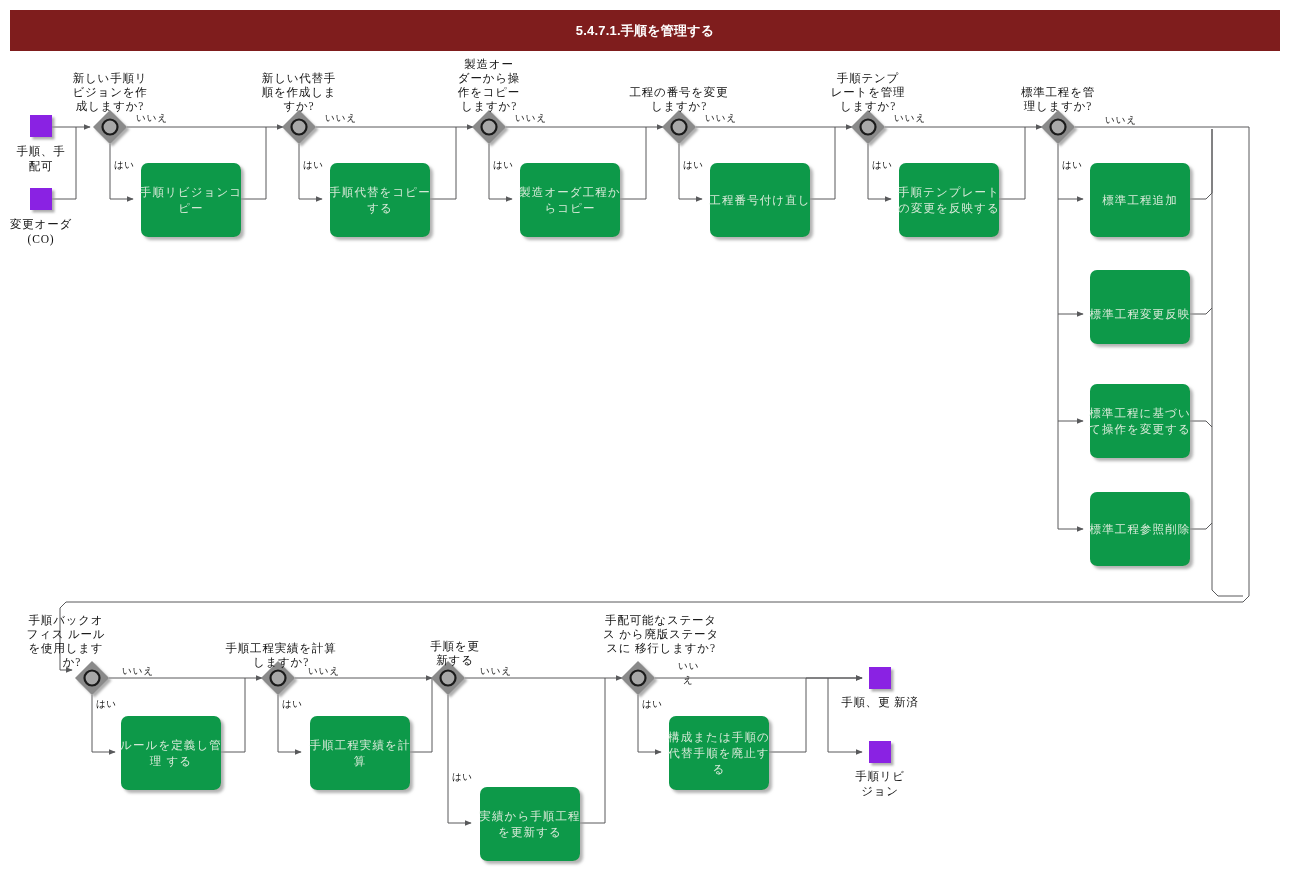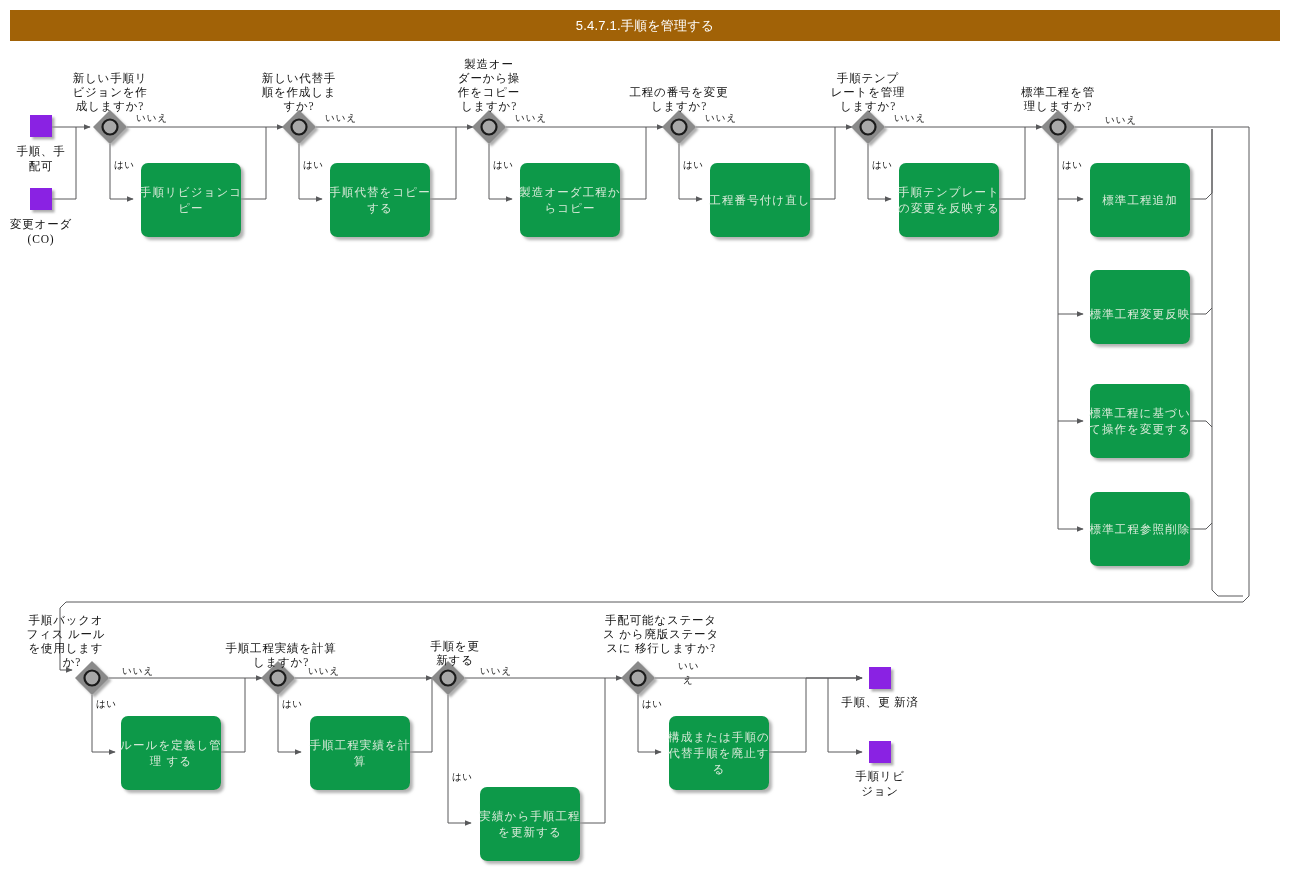--- a/index.html
+++ b/index.html
@@ -18,26 +18,26 @@
     position: relative;
     width: 1290px;
     height: 870px;
     background: #ffffff;
   }
   .title-bar {
     position: absolute;
     left: 10px;
     top: 10px;
     width: 1270px;
-    height: 31px;
-    background: #a16207;
+    height: 41px;
+    background: #7f1d1d;
     color: #ffffff;
     font-family: "Liberation Sans", "DejaVu Sans", sans-serif;
     font-size: 13px;
-    font-weight: normal;
+    font-weight: bold;
     display: flex;
     align-items: center;
     justify-content: center;
     letter-spacing: 0.2px;
   }
   svg#flow {
     position: absolute;
     left: 0;
     top: 0;
     width: 1290px;

